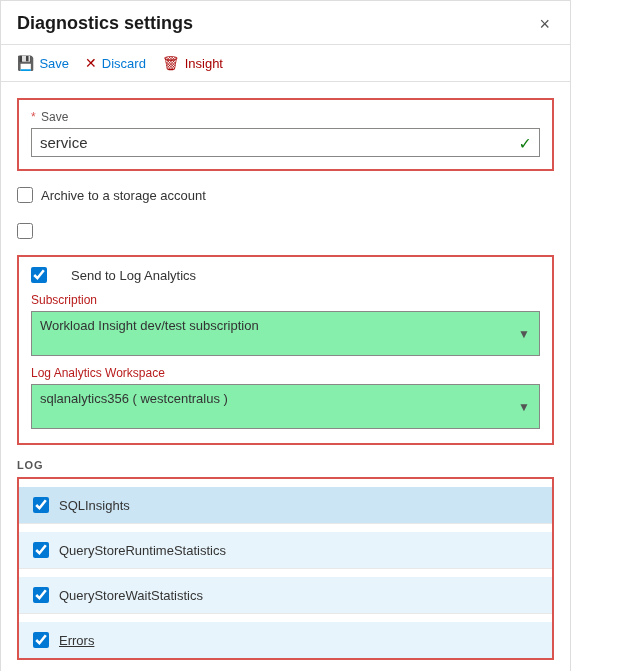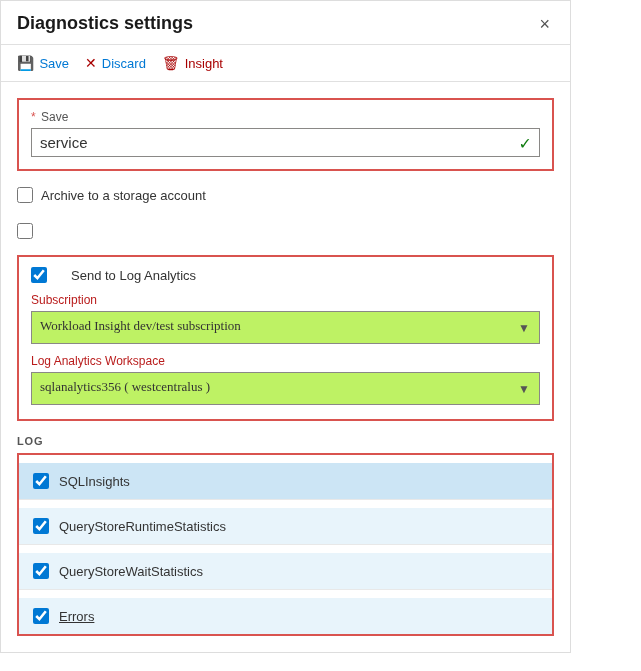--- a/index.html
+++ b/index.html
@@ -152,28 +152,27 @@
       margin-top: 10px;
     }
 
     .select-wrapper {
       position: relative;
     }
 
     .select-input {
       width: 100%;
       border: 1px solid #8a8886;
-      padding: 6px 32px 10px 8px;
-      font-size: 13px;
-      color: #333;
-      background: #bef264;
+      padding: 6px 32px 22px 8px;
+      font-size: 13px;
+      color: #333;
+      background: #86efac;
       appearance: none;
       cursor: pointer;
       outline: none;
-      font-family: Liberation Serif, serif;
     }
 
     .select-arrow {
       position: absolute;
       right: 10px;
       top: 50%;
       transform: translateY(-50%);
       pointer-events: none;
       font-size: 12px;
       color: #555;

